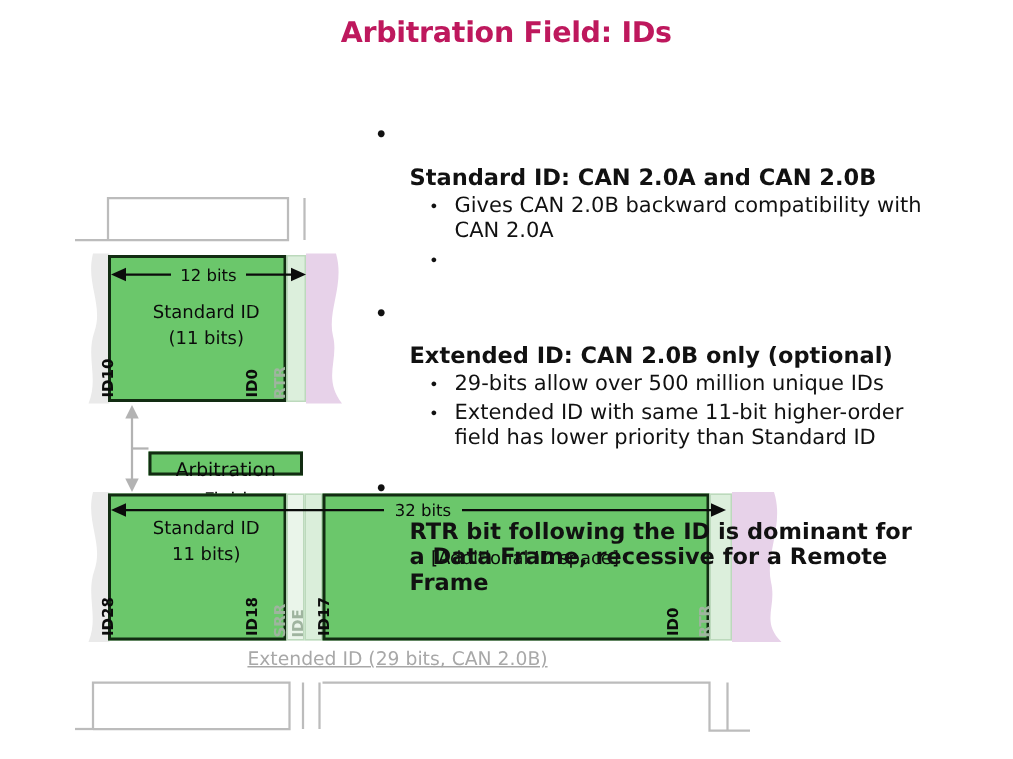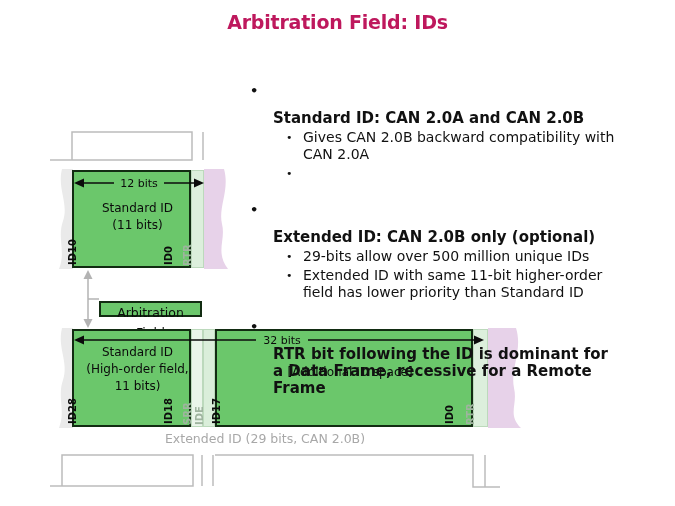--- a/index.html
+++ b/index.html
@@ -46,21 +46,21 @@
     position:absolute; left:99px; top:301px; width:103px; height:16px;
     background:#6bc76b; border:2px solid #122c12;
     font-size:12.5px; color:#0b0b0b; text-align:center; line-height:20px;
   }
   .width-label {
     position:absolute; font-size:11px; color:#0b0b0b; text-align:center;
     line-height:13px; background:transparent;
   }
   .caption {
     position:absolute; left:115px; top:431px; width:300px; text-align:center;
-    font-size:12.5px; color:#a8a8a8;
+    font-size:12.5px; color:#a8a8a8;text-decoration:underline;
   }
 </style>
 </head>
 <body>
 
 <div class="slide">
 
   <div class="title">Arbitration Field: IDs</div>
 
   <svg class="layer" width="675" height="506" viewBox="0 0 675 506">
@@ -99,21 +99,20 @@
     <span class="vlabel gray" style="left:1px;">RTR</span>
   </div>
 
   <div class="arb-box">
     <span>Arbitration Field</span>
   </div>
 
   <div class="gbox" style="left:72px; top:329px; width:119px; height:98px;">
     <div class="box-text" style="margin-top:13px;">
       <div>Standard ID</div>
-      <div>(High-order field,</div>
       <div>11 bits)</div>
     </div>
     <span class="vlabel dark" style="left:4px;">ID28</span>
     <span class="vlabel dark" style="left:100px;">ID18</span>
   </div>
   <div class="strip srr" style="left:191px; top:329px; width:12px; height:98px;">
     <span class="vlabel gray" style="left:1px;">SRR</span>
   </div>
   <div class="strip ide" style="left:203px; top:329px; width:12px; height:98px;">
     <span class="vlabel gray" style="left:1px;">IDE</span>

